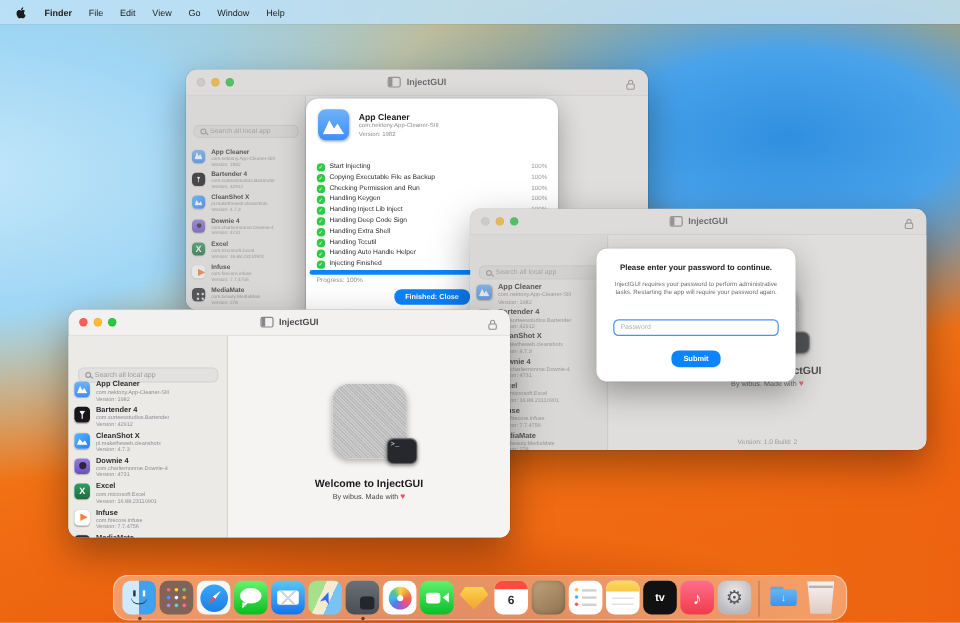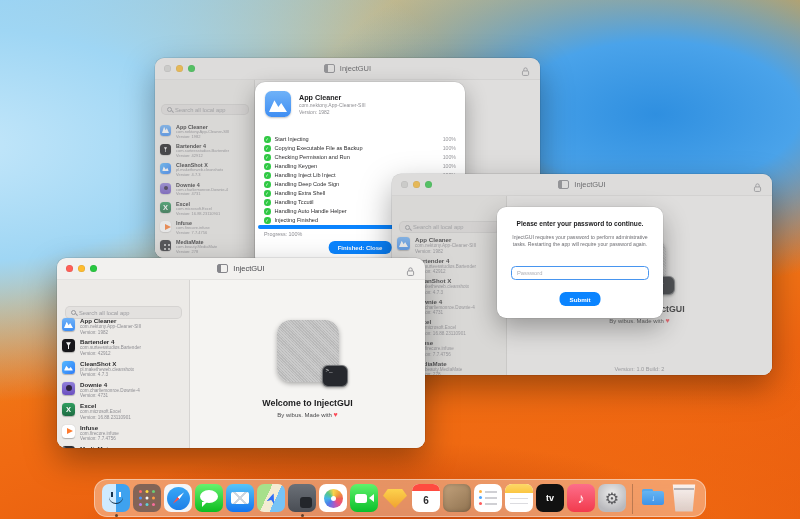--- a/index.html
+++ b/index.html
@@ -21,21 +21,21 @@
   
   .window{position:absolute;background:#f2f1ef;border-radius:9px;box-shadow:0 12px 32px rgba(0,0,0,.35), 0 0 0 .5px rgba(0,0,0,.15);overflow:hidden;}
   .titlebar{position:absolute;left:0;top:0;right:0;height:22px;display:flex;align-items:center;
     border-bottom:.5px solid rgba(0,0,0,.06);}
   .lights{display:flex;gap:5px;margin-left:9px;}
   .tl{width:7px;height:7px;border-radius:50%;box-shadow:inset 0 0 0 .5px rgba(0,0,0,.12);}
   .tl.red{background:#ff5f57;} .tl.yellow{background:#febc2e;} .tl.green{background:#28c840;} .tl.gray{background:#d8d7d5;}
   .title-center{position:absolute;left:0;right:0;display:flex;align-items:center;justify-content:center;gap:5px;pointer-events:none;}
   .sbicon{width:11px;height:9px;border:1px solid #86868b;border-radius:2px;position:relative;}
   .sbicon::before{content:"";position:absolute;left:0;top:0;bottom:0;width:3px;background:#86868b;}
-  .win-title{font-size:7.5px;font-weight:normal;color:#4a4a4e;}
+  .win-title{font-size:7.5px;font-weight:bold;color:#4a4a4e;}
   .lock{position:absolute;right:10px;top:5px;}
   .sidebar{position:absolute;left:0;top:22px;bottom:0;background:#eceae7;border-right:.5px solid rgba(0,0,0,.09);}
   .mainarea{position:absolute;top:22px;right:0;bottom:0;background:#f5f4f2;}
   .searchbox{position:absolute;display:flex;align-items:center;gap:3px;background:#e3e1df;border:.5px solid rgba(0,0,0,.06);border-radius:5px;padding:0 5px;}
   .searchbox input{border:none;background:transparent;outline:none;width:100%;font-size:5.8px;color:#3a3a3c;font-family:"Liberation Sans",sans-serif;}
   .searchbox input::placeholder{color:#9a9a9e;}
   .mag{width:5px;height:5px;border:1px solid #98989d;border-radius:50%;position:relative;flex:none;}
   .mag::after{content:"";position:absolute;width:3px;height:1px;background:#98989d;transform:rotate(45deg);right:-2.5px;bottom:-1px;}
   
   .app-item{position:absolute;left:5px;right:4px;display:flex;gap:5px;align-items:flex-start;}
@@ -174,20 +174,45 @@
   .ic-downloads::before{content:"";position:absolute;left:3px;top:5px;width:11px;height:4px;border-radius:1.5px;background:#54a8ee;}
   .ic-downloads::after{content:"↓";position:absolute;left:3px;top:7px;width:22px;height:14px;border-radius:2.5px;background:linear-gradient(180deg,#66b5f2,#3f93e8);color:#eaf4ff;font-size:8px;display:flex;align-items:center;justify-content:center;}
   .ic-trash{background:linear-gradient(180deg,rgba(250,250,252,.92),rgba(213,216,223,.78));clip-path:polygon(10% 2%,90% 2%,81% 98%,19% 98%);border-radius:3px;}
   .ic-trash::before{content:"";position:absolute;left:4px;right:4px;top:4px;height:1.5px;background:rgba(120,120,130,.5);}
 </style>
 </head>
 <body>
 
 <div class="screen">
 
+  <div class="menubar">
+    <span class="apple">
+      <svg viewBox="0 0 16 16" width="11" height="13">
+          <g fill="#1c1c1e">
+            <path d="M11.6 8.6c0-1.6 1.3-2.4 1.4-2.4-.8-1.1-2-1.3-2.4-1.3-1-.1-2 .6-2.5.6-.5 0-1.3-.6-2.2-.6-1.1 0-2.2.7-2.8 1.7-1.2 2-.3 5 .9 6.6.6.8 1.2 1.7 2.1 1.7.9 0 1.2-.5 2.2-.5s1.3.5 2.2.5c.9 0 1.5-.8 2.1-1.6.7-.9.9-1.8.9-1.9 0 0-1.8-.7-1.9-2.8z"></path>
+            <path d="M10 3.8c.5-.6.8-1.4.7-2.2-.7 0-1.5.5-2 1-.4.5-.8 1.3-.7 2.1.8.1 1.5-.4 2-.9z"></path>
+          </g>
+        </svg>
+    </span>
+
+      <span class="menu-item bold">Finder</span>
+
+      <span class="menu-item">File</span>
+
+      <span class="menu-item">Edit</span>
+
+      <span class="menu-item">View</span>
+
+      <span class="menu-item">Go</span>
+
+      <span class="menu-item">Window</span>
+
+      <span class="menu-item">Help</span>
+
+  </div>
 
   <div class="window back-window">
     <div class="titlebar">
       <div class="lights">
         <span class="tl gray"></span>
         <span class="tl yellow"></span>
         <span class="tl green"></span>
       </div>
       <div class="title-center">
         <span class="sbicon"></span>

